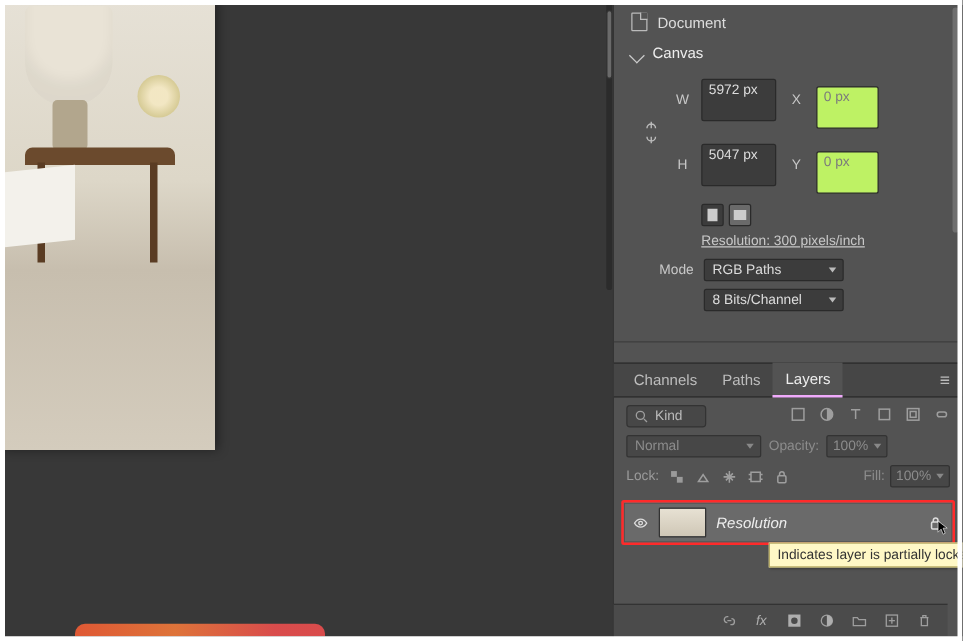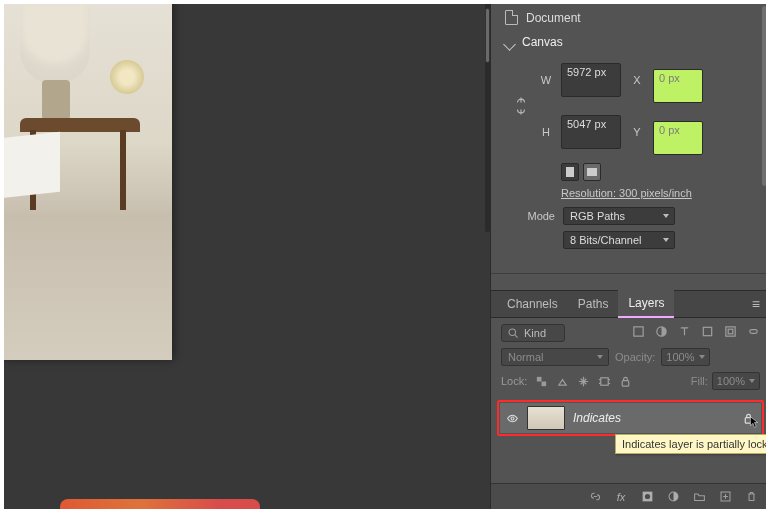--- a/index.html
+++ b/index.html
@@ -77,21 +77,21 @@
   .thumb { width:38px; height:24px; background:linear-gradient(180deg,#e7e1d3,#cfc7b6); border:1px solid #333; border-radius:1px;}
   .layer-name { color:#eee; font-style:italic; font-size:12px;}
   .lockend { margin-left:auto; position:relative; width:16px; height:16px;}
   .lockend svg{stroke:#ddd;}
   .cursor { position:absolute; right:-4px; bottom:-6px; width:12px; height:16px;}
   .cursor svg{fill:#000;stroke:#fff;stroke-width:.6;}
 
   .tooltip { position:absolute; left:118px; top:34px; background:#fff8c6; color:#333; font-size:11px; padding:3px 6px; border:1px solid #b8ad66; white-space:nowrap; box-shadow:1px 1px 2px rgba(0,0,0,.3);}
   .layer-wrap{position:relative;}
 
-  .bottom-bar { position:absolute; bottom:4px; left:0; right:0; height:26px; background:#4b4b4b; border-top:1px solid #333; display:flex; align-items:center; justify-content:flex-end; gap:12px; padding:0 12px;}
+  .bottom-bar { position:absolute; bottom:4px; left:0; right:12px; height:26px; background:#4b4b4b; border-top:1px solid #333; display:flex; align-items:center; justify-content:flex-end; gap:12px; padding:0 12px;}
   .bottom-bar .ic{color:#aeaeae;}
 
   
   .frame-t,.frame-b{position:absolute;left:0;width:770px;height:4px;background:#fff;}
   .frame-t{top:0;} .frame-b{bottom:0;}
   .frame-l,.frame-r{position:absolute;top:0;height:513px;width:4px;background:#fff;}
   .frame-l{left:0;} .frame-r{right:0;}
   .mac-dock { position:absolute; left:60px; bottom:4px; width:200px; height:10px; background:linear-gradient(90deg,#f25c34,#f07a3a 40%,#eb4e4e 80%); border-radius:8px 8px 0 0; opacity:.9;}
 </style>
 </head>
@@ -266,21 +266,21 @@
   <div class="layer-list">
     <div class="layer-wrap">
       <div class="layer-row">
         <span class="ic eye">
             <svg viewBox="0 0 16 16">
               <path d="M2 8s2.5-4 6-4 6 4 6 4-2.5 4-6 4-6-4-6-4z"></path>
               <circle cx="8" cy="8" r="1.8"></circle>
             </svg>
           </span>
         <div class="thumb"></div>
-        <span class="layer-name">Indicates</span>
+        <span class="layer-name">Resolution</span>
         <span class="ic lockend">
           <svg viewBox="0 0 14 14">
               <rect x="3.5" y="6" width="7" height="6" rx="1"></rect>
               <path d="M5 6V4.5a2 2 0 0 1 4 0V6"></path>
             </svg>
           <span class="cursor"><svg viewBox="0 0 12 16">
                 <path d="M1 1l0 11 3-3 2 5 2-1-2-5 4 0z"></path>
               </svg></span>
         </span>
       </div>

